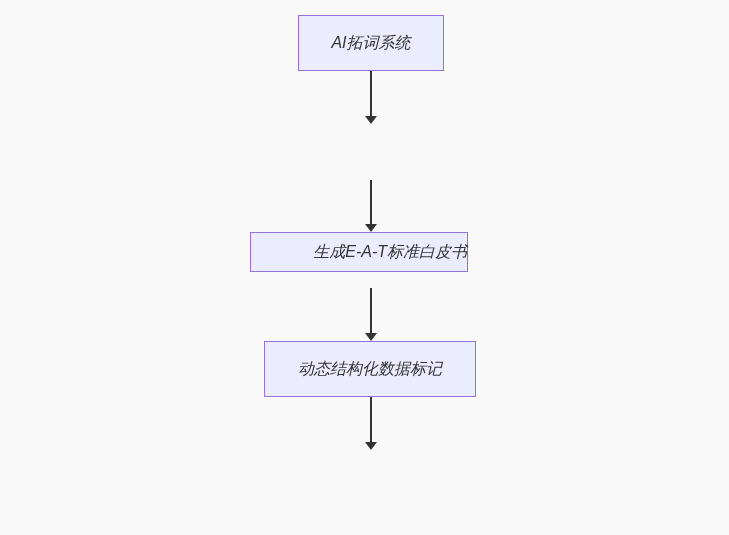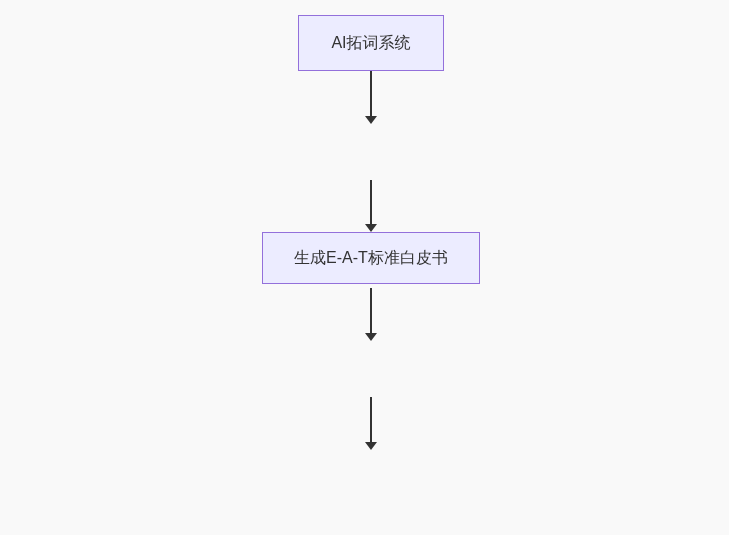--- a/index.html
+++ b/index.html
@@ -10,37 +10,38 @@
     width: 729px;
     height: 535px;
     position: relative;
     overflow: hidden;
     font-family: "Liberation Sans", "DejaVu Sans", sans-serif;
     background: var(--bg, #f9f9f9);
   }
   .canvas {
     position: absolute;
     inset: 0;
+    font-style: italic;
   }
   .node {
     position: absolute;
     box-sizing: border-box;
     background: var(--node-fill, #ECECFF);
     border: 1px solid var(--node-border, #9370DB);
     display: flex;
     align-items: center;
     justify-content: center;
     font-size: 16px;
     color: var(--text, #333333);
     text-align: center;
     white-space: nowrap;
   }
   .n1 { left: 298px; top: 15px;  width: 146px; height: 56px; }
   .n2 { left: 274px; top: 124px; width: 194px; height: 56px; }
-  .n3 { left: 262px; top: 232px; width: 218px; height: 52px; }
+  .n3 { left: 250px; top: 232px; width: 218px; height: 40px; justify-content: flex-end; }
   .n4 { left: 264px; top: 341px; width: 212px; height: 56px; }
   .n5 { left: 252px; top: 450px; width: 237px; height: 56px; }
 
   .edge {
     position: absolute;
     left: 364px;
     width: 13px;
   }
   .e1 { top: 71px;  height: 53px; }
   .e2 { top: 180px; height: 52px; }
@@ -87,20 +88,23 @@
 
   <div class="node n3">
     <span>生成E-A-T标准白皮书</span>
   </div>
 
   <div class="edge e3">
     <div class="line"></div>
     <div class="head"></div>
   </div>
 
+  <div class="node n4">
+    <span>动态结构化数据标记</span>
+  </div>
 
   <div class="edge e4">
     <div class="line"></div>
     <div class="head"></div>
   </div>
 
 
 </div>
 
 </body></html>

